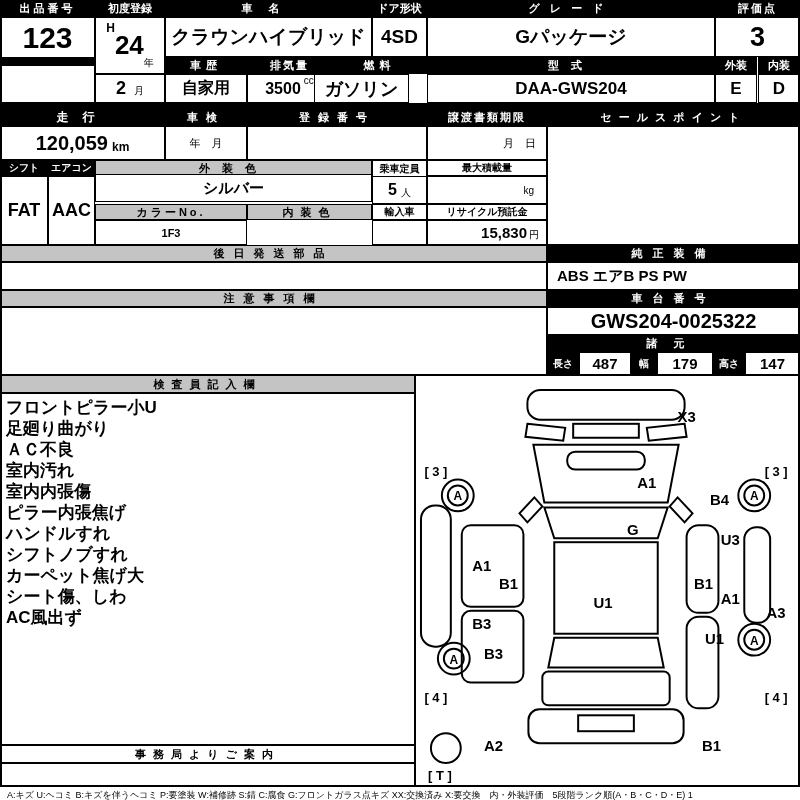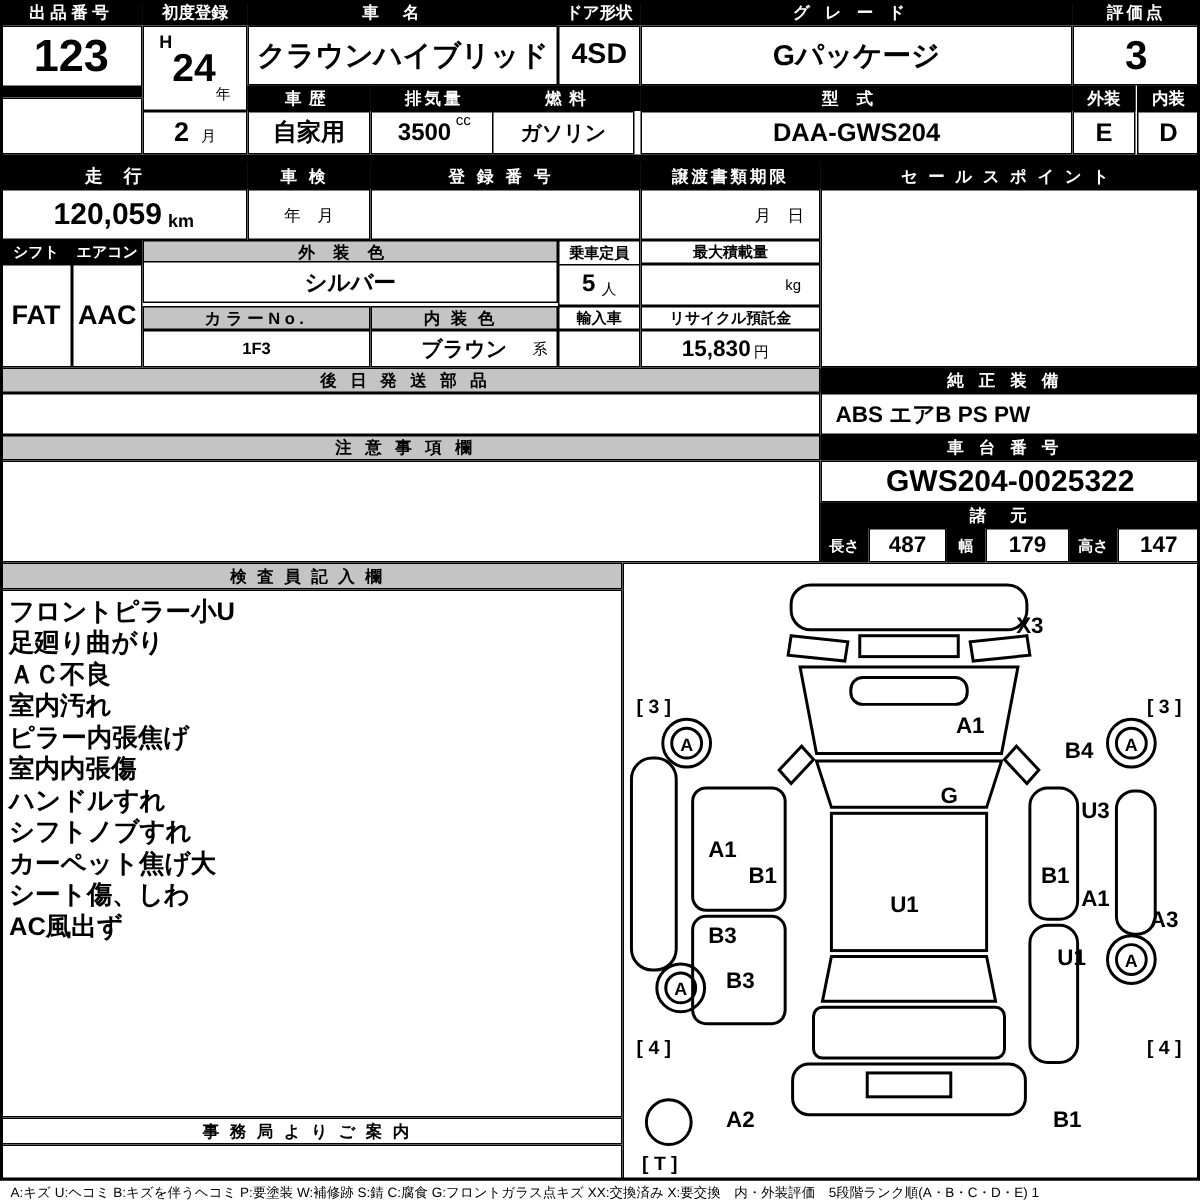--- a/index.html
+++ b/index.html
@@ -54,21 +54,21 @@
   <div class="c bk" style="left:165px;top:57px;width:82px;height:17px;letter-spacing:5px">車歴</div>
   <div class="c b" style="left:165px;top:74px;width:82px;height:29px;font-size:16px">自家用</div>
 
   <div class="c bk" style="left:247px;top:57px;width:85px;height:17px;letter-spacing:2px">排気量</div>
   <div class="c" style="left:247px;top:74px;width:85px;height:29px">
     <span style="font-size:16px;font-weight:bold">3500</span>
     <span style="font-size:10px;margin-left:3px;align-self:flex-end;padding-bottom:16px">cc</span>
   </div>
 
   <div class="c bk" style="left:332px;top:57px;width:95px;height:17px;letter-spacing:5px">燃料</div>
-  <div class="c b" style="left:328px;top:74px;width:95px;height:29px;font-size:14px">ガソリン</div>
+  <div class="c b" style="left:314px;top:74px;width:95px;height:29px;font-size:18px">ガソリン</div>
 
   <div class="c bk" style="left:427px;top:57px;width:288px;height:17px;letter-spacing:12px">型式</div>
   <div class="c b" style="left:427px;top:74px;width:288px;height:29px;font-size:17px">DAA-GWS204</div>
 
   <div class="c bk" style="left:715px;top:57px;width:42px;height:17px">外装</div>
   <div class="c bk" style="left:758px;top:57px;width:42px;height:17px">内装</div>
   <div class="c b" style="left:715px;top:74px;width:42px;height:29px;font-size:17px">E</div>
   <div class="c b" style="left:758px;top:74px;width:42px;height:29px;font-size:17px">D</div>
 
   <div class="band" style="left:0;top:103px;width:800px;height:5px"></div>
@@ -105,30 +105,26 @@
     <span style="font-size:10px;margin-left:4px;align-self:flex-end;padding-bottom:3px">人</span>
   </div>
 
   <div class="c wh" style="left:427px;top:160px;width:120px;height:16px">最大積載量</div>
   <div class="c" style="left:427px;top:176px;width:120px;height:28px;justify-content:flex-end;padding-right:12px;font-size:10px">kg</div>
 
   <div class="c gy" style="left:95px;top:204px;width:152px;height:16px;letter-spacing:3px">カラーNo.</div>
   <div class="c b" style="left:95px;top:220px;width:152px;height:25px;font-size:11px">1F3</div>
 
   <div class="c gy" style="left:247px;top:204px;width:125px;height:16px;letter-spacing:7px">内装色</div>
-  <div class="c" style="left:247px;top:220px;width:125px;height:25px;position:absolute">
-    <span style="font-size:14px;font-weight:bold">ブラウン</span>
-    <span style="position:absolute;right:6px;font-size:10px">系</span>
-  </div>
 
   <div class="c wh" style="left:372px;top:204px;width:55px;height:16px">輸入車</div>
   <div class="c" style="left:372px;top:220px;width:55px;height:25px"></div>
 
   <div class="c wh" style="left:427px;top:204px;width:120px;height:16px">リサイクル預託金</div>
-  <div class="c" style="left:427px;top:220px;width:120px;height:25px;justify-content:center;padding-right:7px">
+  <div class="c" style="left:427px;top:220px;width:120px;height:25px;justify-content:flex-end;padding-right:7px">
     <span style="font-size:15px;font-weight:bold">15,830</span>
     <span style="font-size:10px;margin-left:2px;align-self:flex-end;padding-bottom:2px">円</span>
   </div>
 
   <div class="c gy" style="left:0;top:245px;width:547px;height:17px;letter-spacing:9px">後日発送部品</div>
   <div class="c" style="left:0;top:262px;width:547px;height:28px"></div>
 
   <div class="c bk" style="left:547px;top:245px;width:253px;height:17px;letter-spacing:10px">純正装備</div>
   <div class="c b" style="left:547px;top:262px;width:253px;height:28px;justify-content:flex-start;padding-left:9px;font-size:15px">ABS エアB PS PW</div>
 
@@ -145,22 +141,22 @@
   <div class="c b" style="left:657px;top:352px;width:56px;height:23px;font-size:15px">179</div>
   <div class="c bk" style="left:713px;top:352px;width:32px;height:23px;font-size:10px">高さ</div>
   <div class="c b" style="left:745px;top:352px;width:55px;height:23px;font-size:15px">147</div>
 
   <div class="c gy" style="left:0;top:375px;width:415px;height:18px;letter-spacing:7px">検査員記入欄</div>
   <div class="c" style="left:0;top:393px;width:415px;height:352px;display:block;padding:3px 5px">
     <div class="note-line">フロントピラー小U</div>
     <div class="note-line">足廻り曲がり</div>
     <div class="note-line">ＡＣ不良</div>
     <div class="note-line">室内汚れ</div>
+    <div class="note-line">室内内張傷</div>
     <div class="note-line">ピラー内張焦げ</div>
-    <div class="note-line">室内内張傷</div>
     <div class="note-line">ハンドルすれ</div>
     <div class="note-line">シフトノブすれ</div>
     <div class="note-line">カーペット焦げ大</div>
     <div class="note-line">シート傷、しわ</div>
     <div class="note-line">AC風出ず</div>
   </div>
 
   <div class="c" style="left:415px;top:375px;width:385px;height:412px">
     <svg width="383" height="410" viewBox="0 0 385 412">
       <g fill="none" stroke="#000" stroke-width="2">

